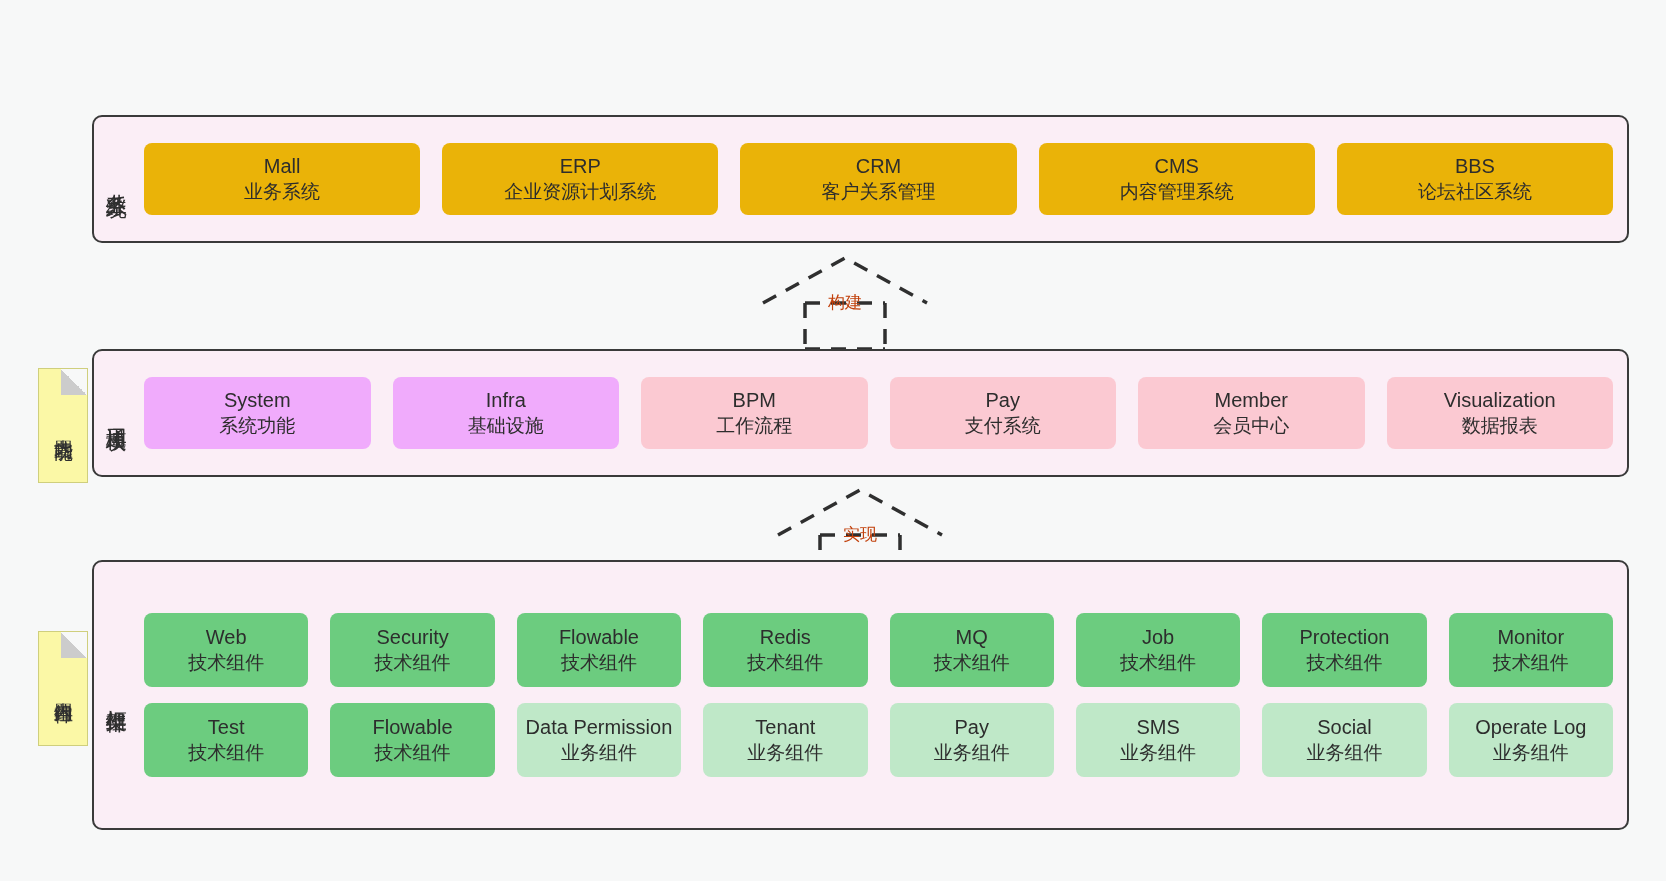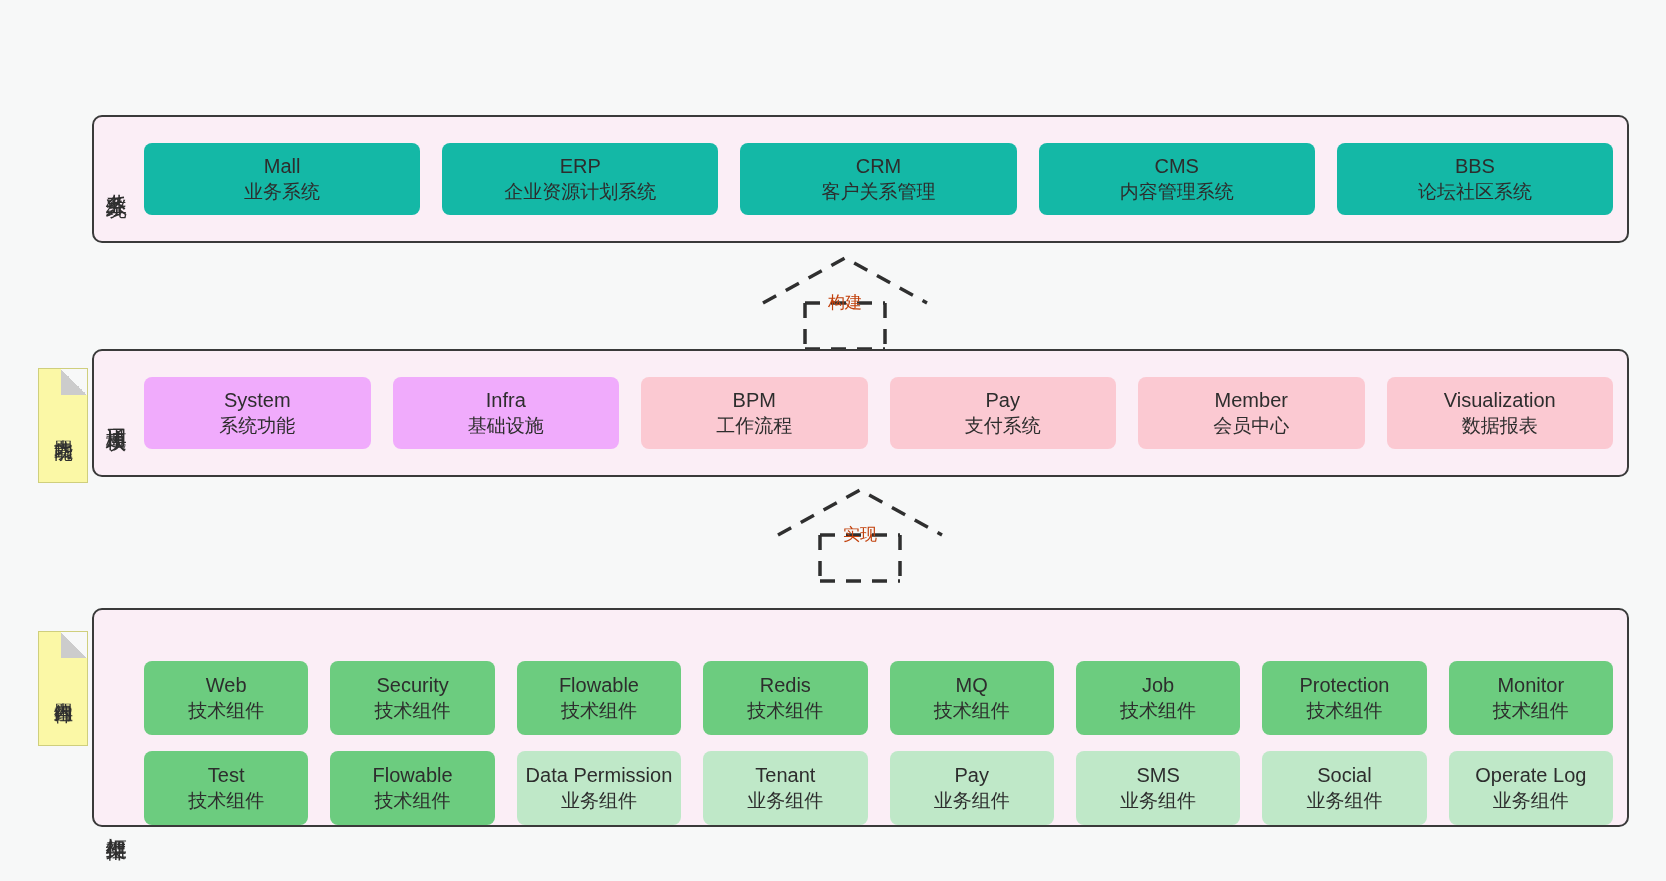--- a/index.html
+++ b/index.html
@@ -77,30 +77,30 @@
   .card .en {
     font-size: 20px;
     color: #2d2d2d;
   }
   .card .cn {
     font-size: 19px;
     color: #2d2d2d;
   }
 
   
-  .c-blue       { background: #14b8a6; }
+  .c-blue       { background: #eab308; }
   .c-red        { background: #f0abfc; }
   .c-pink       { background: #fbc9d2; }
   .c-green      { background: #6ccc7f; }
   .c-lightgreen { background: #bfe8c8; }
 
   
   #layer-business  { left: 92px;  top: 115px; width: 1537px; height: 128px; }
   #layer-common    { left: 92px;  top: 349px; width: 1537px; height: 128px; }
-  #layer-framework { left: 92px;  top: 608px; width: 1537px; height: 219px; align-items: flex-end; }
+  #layer-framework { left: 92px;  top: 560px; width: 1537px; height: 270px; }
 
   #layer-business .card  { height: 72px; }
   #layer-common .card    { height: 72px; }
   #layer-framework .card { height: 74px; }
 
   
   .note {
     position: absolute;
     box-sizing: border-box;
     background: #fbf8a6;

